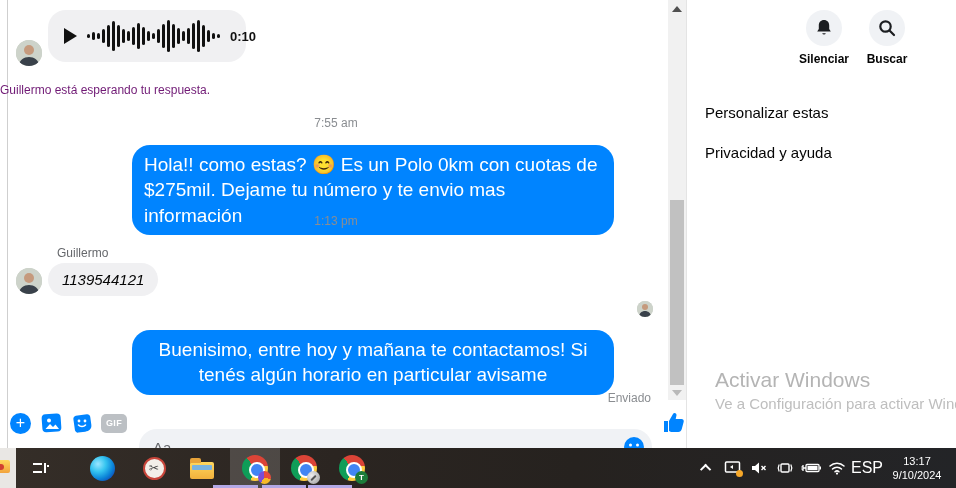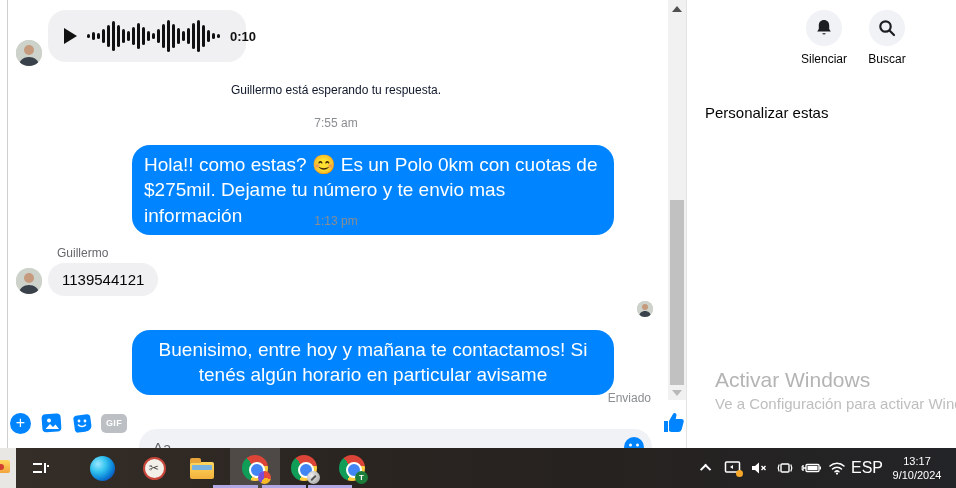--- a/index.html
+++ b/index.html
@@ -13,29 +13,29 @@
 
   .avatar { position:absolute; width:26px; height:26px; border-radius:50%; overflow:hidden; background:#c9cfc6; }
   .avatar svg { display:block; }
 
   .voice-bubble { position:absolute; left:48px; top:10px; width:198px; height:52px; background:#f0f0f2; border-radius:18px; display:flex; align-items:center; padding:0 16px; }
   .play-btn { width:0; height:0; border-left:13px solid #111; border-top:8px solid transparent; border-bottom:8px solid transparent; margin-right:10px; }
   .waveform { display:flex; align-items:center; gap:2px; height:34px; flex:1; }
   .waveform i { display:block; width:3px; background:#111; border-radius:2px; }
   .voice-duration { font-size:13px; color:#111; margin-left:10px; font-weight:bold; }
 
-  .status-text { position:absolute; left:0; top:83px; width:672px; text-align:center; font-size:12px; color:#0f172a; }
+  .status-text { position:absolute; left:0; top:83px; width:672px; font-size:12px; color:#701a75; }
   .time-stamp { position:absolute; left:0; width:672px; text-align:center; font-size:12px; color:#8a8d91; }
   .ts1 { top:116px; } .ts2 { top:214px; }
 
   .bubble-out { position:absolute; left:132px; width:482px; background:#0084ff; color:#ffffff; border-radius:18px; padding:7px 12px; font-size:19px; line-height:1.33; }
   .b1 { top:145px; } .b2 { top:330px;text-align:center; }
 
   .sender-name { position:absolute; left:57px; top:246px; font-size:12px; color:#65676b; }
-  .bubble-in { position:absolute; left:48px; top:263px; background:#f0f0f2; color:#050505; border-radius:18px; padding:8px 14px; font-size:15px; }
+  .bubble-in { position:absolute; left:48px; top:263px; background:#f0f0f2; color:#050505; border-radius:18px; padding:8px 14px; font-size:15px;font-style:italic; }
 
   .seen-avatar { position:absolute; left:637px; top:301px; width:16px; height:16px; border-radius:50%; overflow:hidden; background:#c9cfc6; }
   .sent-status { position:absolute; right:35px; top:391px; font-size:12px; color:#8a8d91; }
 
   
   .scrollbar { position:absolute; left:668px; top:0; width:18px; height:400px; background:#f1f1f1; }
   .sb-arrow-up { position:absolute; left:4px; top:6px; width:0; height:0; border-left:5px solid transparent; border-right:5px solid transparent; border-bottom:6px solid #505050; }
   .sb-thumb { position:absolute; left:2px; top:200px; width:14px; height:185px; background:#c1c1c1; }
   .sb-arrow-down { position:absolute; left:4px; bottom:4px; width:0; height:0; border-left:5px solid transparent; border-right:5px solid transparent; border-top:6px solid #b9b9b9; }
 
@@ -46,21 +46,21 @@
   .plus-circle span { display:block; margin-top:-1px; }
   .photo-ic { margin-left:10px; } .sticker-ic { margin-left:8px; }
   .gif-badge { margin-left:8px; width:26px; height:19px; border-radius:5px; background:#bcc0c4; color:#fff; font-size:9px; font-weight:bold; display:flex; align-items:center; justify-content:center; letter-spacing:0.3px; }
   .msg-input { position:relative; margin-left:12px; width:518px; height:36px; background:#f0f2f5; border-radius:18px; display:flex; align-items:center; padding:0 40px 0 14px;margin-top:48px; }
   .msg-input .ph { font-size:15px; color:#65676b; }
   .emoji-btn { position:absolute; right:7px; top:7px; width:22px; height:22px; }
   .like-btn { margin-left:10px; }
 
   
   .panel { position:absolute; left:686px; top:0; width:270px; height:448px; background:#fff; border-left:1px solid #e4e4e4; }
-  .action-btn { position:absolute; width:64px; text-align:center; cursor:pointer; }
+  .action-btn { position:absolute; width:64px; text-align:center; cursor:pointer;font-weight:bold; }
   .action-silence { left:105px; top:10px; } .action-search { left:168px; top:10px; }
   .action-circle { width:36px; height:36px; border-radius:50%; background:#f0f2f5; margin:0 auto; display:flex; align-items:center; justify-content:center; }
   .action-label { margin-top:6px; font-size:12px; color:#050505; }
 
   .menu { position:absolute; left:18px; top:92px; width:240px; }
   .menu-item { height:40px; display:flex; align-items:center; font-size:15px; color:#050505; cursor:pointer; }
 
   .watermark { position:absolute; left:28px; top:368px; white-space:nowrap; pointer-events:none; }
   .wm-title { font-size:21px; color:#b4b4b4; }
   .wm-sub { margin-top:3px; font-size:15px; color:#bebebe; }
@@ -233,20 +233,21 @@
         <svg width="20" height="20" viewBox="0 0 20 20">
           <circle cx="8.5" cy="8.5" r="5.2" stroke="#1c1e21" stroke-width="2.2" fill="none"></circle>
           <line x1="12.5" y1="12.5" x2="17" y2="17" stroke="#1c1e21" stroke-width="2.2" stroke-linecap="round"></line>
         </svg>
       </div>
       <div class="action-label">Buscar</div>
     </div>
 
     <div class="menu">
       <div class="menu-item">Personalizar estas</div>
+      <div class="menu-item">Privacidad y ayuda</div>
     </div>
 
     <div class="watermark">
       <div class="wm-title">Activar Windows</div>
       <div class="wm-sub">Ve a Configuración para activar Wind</div>
     </div>
   </div>
 
   <div class="taskbar">
     <div class="tb-left">

